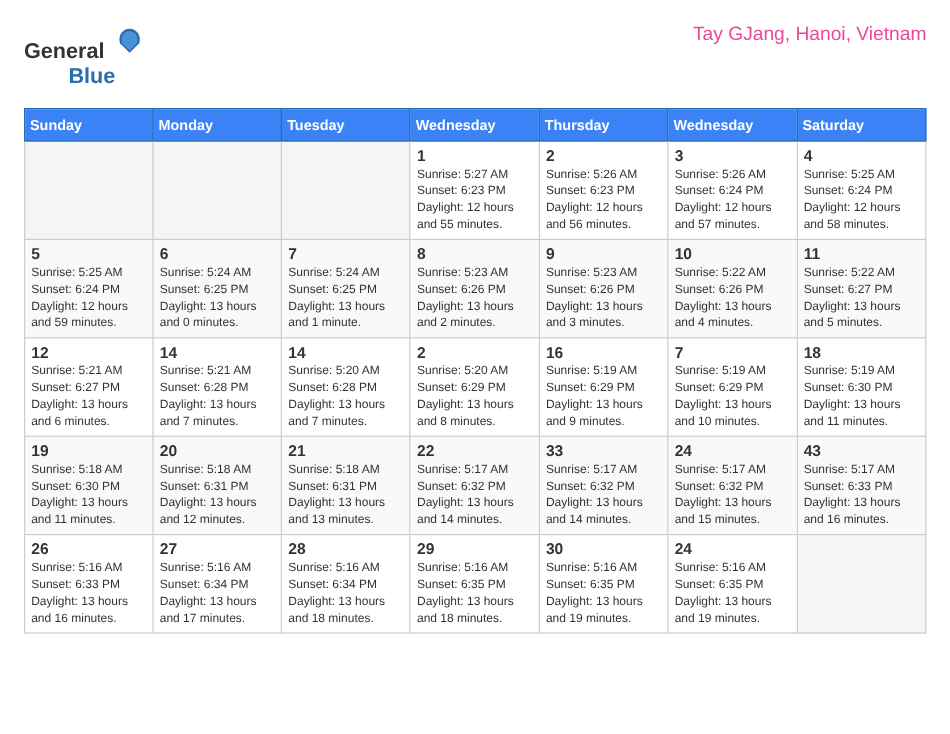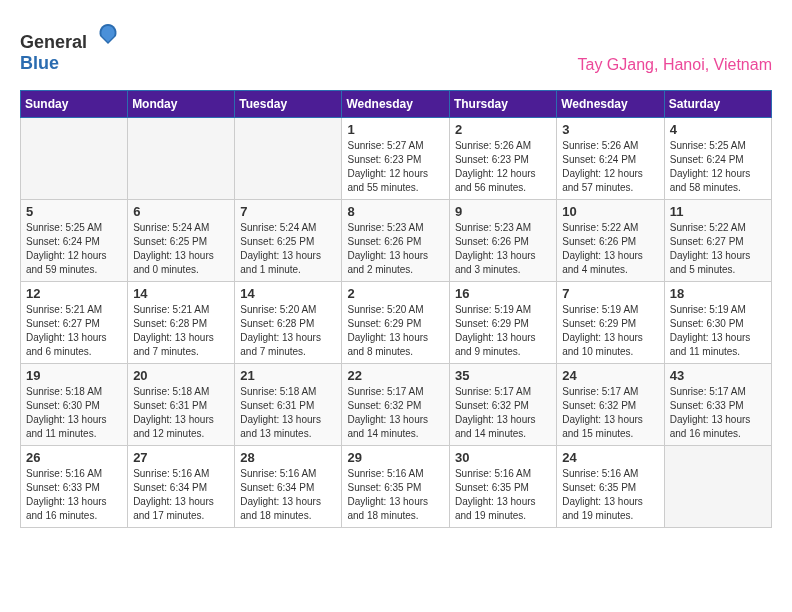--- a/index.html
+++ b/index.html
@@ -6,36 +6,37 @@
     body {
       font-family: Arial, sans-serif;
       background: #fff;
       width: 792px;
       min-height: 612px;
       padding: 20px;
     }
     .header {
       display: flex;
       justify-content: space-between;
-      align-items: flex-end;
+      align-items: flex-start;
       margin-bottom: 16px;
     }
     .logo {
       display: flex;
       align-items: center;
     }
     .logo-text-general {
       font-size: 18px;
       font-weight: bold;
       color: #333;
     }
     .logo-text-blue {
       font-size: 18px;
       font-weight: bold;
       color: #2b6cb0;
+      margin-left: 37px;
     }
     .logo-icon {
       width: 28px;
       height: 28px;
       margin-left: 2px;
     }
     .title-section {
       text-align: right;
     }
     .main-title {
@@ -45,21 +46,21 @@
     }
     .subtitle {
       font-size: 16px;
       color: #ec4899;
     }
     .calendar {
       width: 100%;
       border-collapse: collapse;
     }
     .calendar th {
-      background-color: #4c1d95;
+      background-color: #3b82f6;
       color: #fff;
       font-size: 12px;
       font-weight: bold;
       padding: 6px 4px;
       text-align: left;
       border: 1px solid #2b6cb0;
     }
     .calendar td {
       border: 1px solid #ccc;
       vertical-align: top;
@@ -215,21 +216,21 @@
         </td>
         <td>
           <span class="day-number">21</span>
           <div class="day-info">Sunrise: 5:18 AM<br>Sunset: 6:31 PM<br>Daylight: 13 hours<br>and 13 minutes.</div>
         </td>
         <td>
           <span class="day-number">22</span>
           <div class="day-info">Sunrise: 5:17 AM<br>Sunset: 6:32 PM<br>Daylight: 13 hours<br>and 14 minutes.</div>
         </td>
         <td>
-          <span class="day-number">35</span>
+          <span class="day-number">33</span>
           <div class="day-info">Sunrise: 5:17 AM<br>Sunset: 6:32 PM<br>Daylight: 13 hours<br>and 14 minutes.</div>
         </td>
         <td>
           <span class="day-number">24</span>
           <div class="day-info">Sunrise: 5:17 AM<br>Sunset: 6:32 PM<br>Daylight: 13 hours<br>and 15 minutes.</div>
         </td>
         <td>
           <span class="day-number">43</span>
           <div class="day-info">Sunrise: 5:17 AM<br>Sunset: 6:33 PM<br>Daylight: 13 hours<br>and 16 minutes.</div>
         </td>

